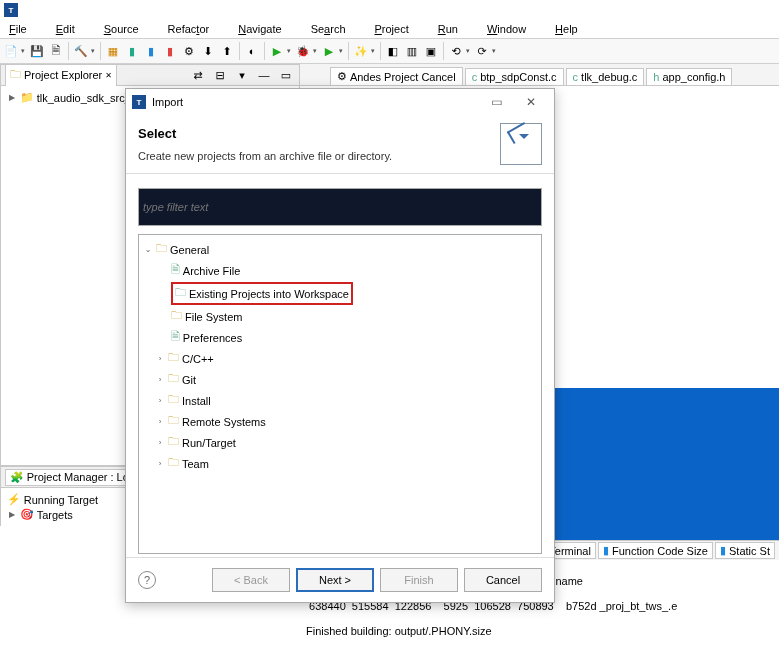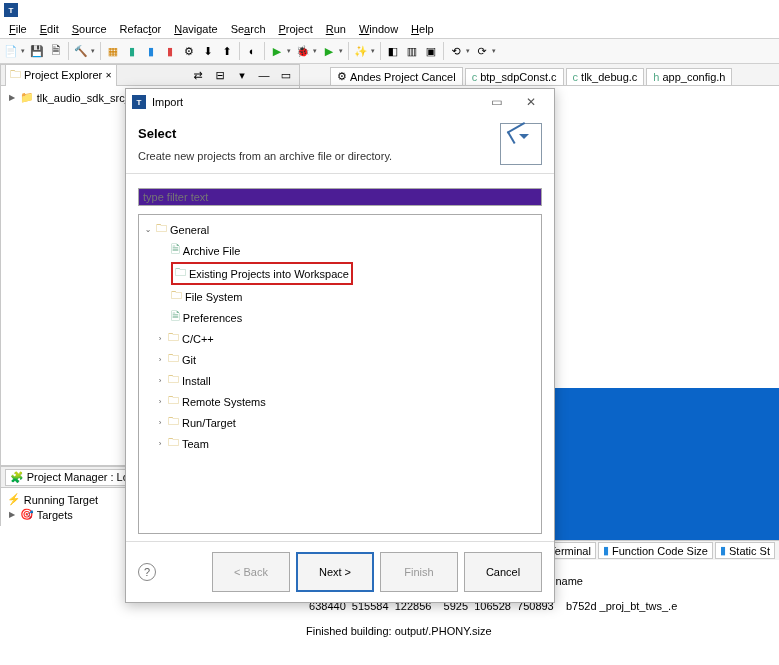--- a/index.html
+++ b/index.html
@@ -1,21 +1,21 @@
 <!DOCTYPE html>
 <html><head>
 <meta charset="utf-8">
 <style>
 * { box-sizing: border-box; margin: 0; padding: 0; font-family: "Segoe UI", Tahoma, sans-serif; font-size: 11px; }
 body { background: #fff; width: 779px; height: 665px; overflow: hidden; position: relative; color: #000; }
 
 .title-bar { height: 20px; background: #fff; display: flex; align-items: center; padding: 0 4px; color: #000; }
 .title-bar .icon { width: 14px; height: 14px; background: #1a4d8f; margin-right: 4px; display:flex;align-items:center;justify-content:center;color:#fff;font-size:8px;font-weight:bold;}
 
-.menu-bar { height: 18px; display: flex; align-items: center; padding: 0 4px; gap: 3px; }
+.menu-bar { height: 18px; display: flex; align-items: center; padding: 0 4px; gap: 19px; }
 .menu-bar span { padding: 2px 5px; cursor: default; }
 .menu-bar span u { text-decoration: underline; }
 
 .toolbar { height: 26px; border-top: 1px solid #d0d0d0; border-bottom: 1px solid #d0d0d0; display: flex; align-items: center; padding: 0 2px; gap: 1px; background: #f8f8f8; }
 .tb-btn { width: 18px; height: 18px; display: flex; align-items: center; justify-content: center; font-size: 11px; }
 .tb-sep { width: 1px; height: 18px; background: #d0d0d0; margin: 0 2px; }
 .tb-drop { width: 6px; font-size: 7px; color: #555; }
 
 .workbench { position: relative; height: calc(665px - 64px); display: flex; }
 
@@ -48,32 +48,32 @@
 .win-ctrl { width: 34px; height: 22px; display: flex; align-items: center; justify-content: center; color: #555; font-size: 12px; }
 .dlg-header { padding: 8px 12px; border-bottom: 1px solid #ddd; display: flex; align-items: center; }
 .dlg-header-left { flex: 1; }
 .dlg-header h2 { font-size: 13px; font-weight: bold; margin-bottom: 9px; }
 .dlg-header p { font-size: 11px; color: #333; }
 .import-icon { width: 42px; height: 42px; border: 1px solid #89a; position: relative; }
 .import-icon::before { content: ""; position: absolute; top: 2px; left: 8px; width: 18px; height: 12px; border: 2px solid #3a6da8; border-bottom: none; border-right: none; transform: rotate(-30deg); }
 .import-icon::after { content: ""; position: absolute; top: 10px; left: 18px; border: 5px solid transparent; border-top-color: #3a6da8; }
 
 .dlg-content { flex: 1; padding: 10px 12px; overflow: auto; }
-.filter-input { width: 100%; border: 1px solid #aaa; padding: 2px 4px; margin: 4px 0 8px 0; color: #888; background:#4c1d95; }
+.filter-input { width: 100%; border: 1px solid #aaa; padding: 12px 4px; margin: 4px 0 8px 0; color: #888; font-style: italic; background:#0f172a; }
 .import-tree { border: 1px solid #aaa; height: 320px; padding: 4px; overflow: auto; }
 .t-row { display: flex; align-items: center; padding: 1px 0; gap: 3px; }
 .t-indent-1 { padding-left: 12px; }
 .t-indent-2 { padding-left: 28px; }
 .folder { color: #c8a030; }
 .file-ic { color: #6a8; }
 .sel-highlight { border: 2px solid #d02020; padding: 0 2px; }
 
 .dlg-footer { padding: 10px 12px; display: flex; align-items: center; gap: 6px; border-top: 1px solid #ddd; }
 .help-ic { width: 18px; height: 18px; border: 1px solid #888; border-radius: 50%; display: flex; align-items: center; justify-content: center; color: #666; font-size: 11px; margin-right: auto; }
-.dlg-btn { width: 78px; height: 40px; border: 1px solid #aaa; background: #f4f4f4; display: flex; align-items: center; justify-content: center; cursor: default; text-align: center; }
+.dlg-btn { width: 78px; height: 24px; border: 1px solid #aaa; background: #f4f4f4; display: flex; align-items: center; justify-content: center; cursor: default; text-align: center; }
 .dlg-btn.primary { border: 2px solid #2a6dbb; }
 .dlg-btn.disabled { color: #999; }
 
 .bar-icon { font-size: 8px; }
 .chevron { font-size: 8px; color: #666; width: 10px; display: inline-block; text-align: center; }
 .proj-icon { color: #c8a030; }
 </style>
 </head>
 <body>
 

